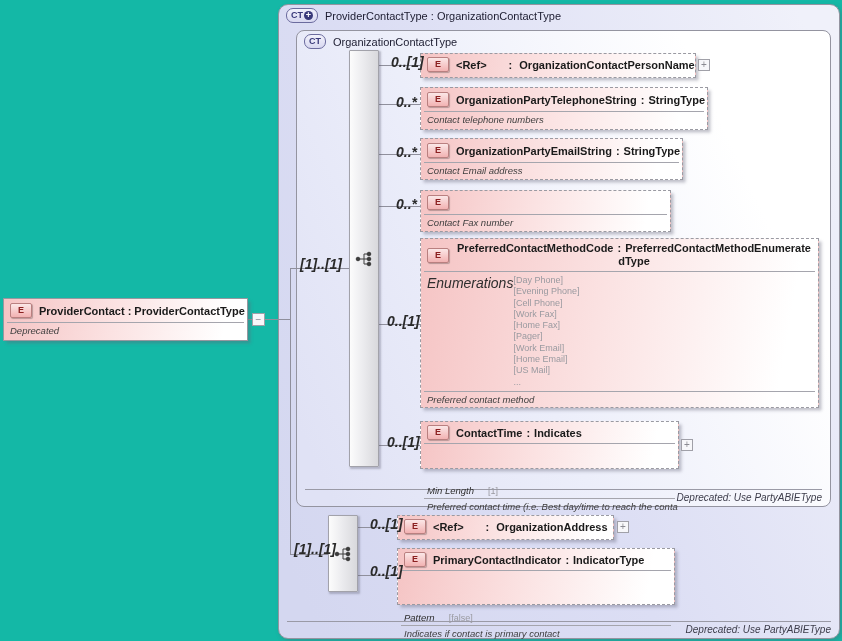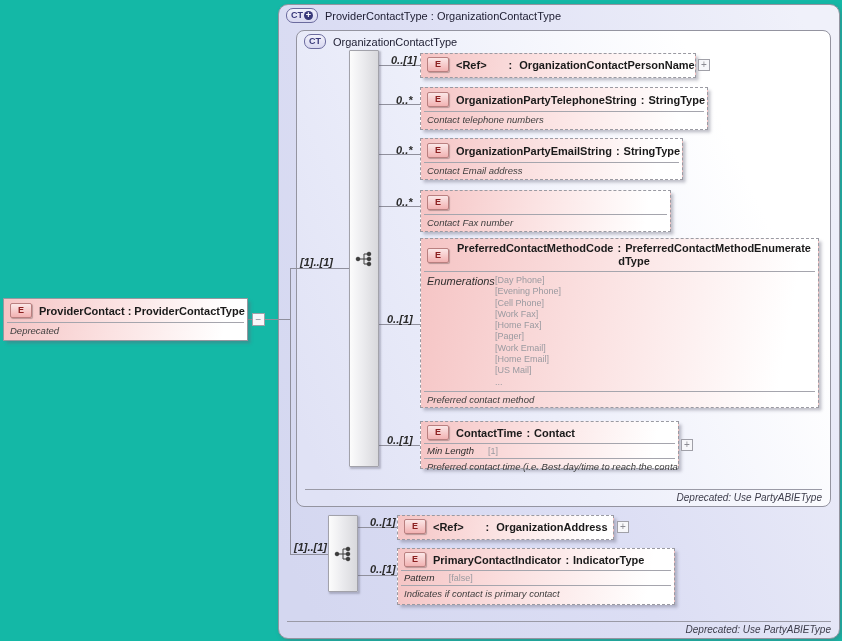--- a/index.html
+++ b/index.html
@@ -36,21 +36,21 @@
   }
   .box-footer {
     position:absolute; left:8px; right:8px; bottom:3px;
     border-top:1px solid #9a9aa6; padding-top:2px;
     font-size:10px; font-style:italic; color:#3c3c4a; white-space:nowrap;text-align:right;
   }
   
   .hline { position:absolute; height:1px; background:#8f8f9c; z-index:1; }
   .vline { position:absolute; width:1px;  background:#8f8f9c; z-index:1; }
   .card-label {
-    position:absolute; z-index:3; font-size:11px; font-style:italic; font-weight:bold;
+    position:absolute; z-index:3; font-size:14px; font-style:italic; font-weight:bold;
     color:#2a2a2a; white-space:nowrap;
   }
   
   .seqbar {
     position:absolute; width:28px; z-index:2;
     border:1px solid #a2a2aa; border-radius:1px;
     background:linear-gradient(to right,#fcfcfc,#ececef 45%,#d8d8dc);
     box-shadow:1.5px 1.5px 2px rgba(90,90,110,.35);
     display:flex; align-items:center; justify-content:center;
   }
@@ -73,24 +73,24 @@
     background:linear-gradient(#fbe7e7,#f2b2b2); color:#8b2020;
     font-size:9px; font-weight:bold; text-align:center; line-height:13px;
     box-shadow:1px 1px 1px rgba(0,0,0,.25);
   }
   .el-sep { border-top:1px solid #a5a5ad; margin:1px 3px 0 3px; }
   .el-ann {
     padding:2px 6px 2px 6px; font-size:9.5px; font-style:italic; color:#3e3e3e;
     white-space:nowrap; overflow:hidden;
   }
   .facet-row { display:flex; align-items:baseline; padding:1px 6px; gap:14px; }
-  .facet-label { font-size:9.5px; font-style:italic; color:#2e2e2e; white-space:nowrap; }
+  .facet-label { font-size:9.5px; font-style:italic; color:#2e2e2e; white-space:nowrap;margin-top:40px; }
   .facet-value { font-size:9px; color:#9a9aa0; white-space:nowrap; }
   .enum-block { display:flex; padding:3px 6px 2px 6px; }
-  .enum-label { flex:0 0 64px; font-size:11px; font-style:italic; color:#2e2e2e; }
+  .enum-label { flex:0 0 64px; font-size:14px; font-style:italic; color:#2e2e2e; }
   .enum-values { font-size:9px; color:#9a9aa0; line-height:11.3px; }
   
   .sq-btn {
     position:absolute; z-index:4; width:12px; height:12px; box-sizing:border-box;
     border:1px solid #a0a0a8; background:#f7f7fa; color:#8a8a92;
     font-size:10px; line-height:10px; text-align:center; cursor:pointer;
   }
 </style>
 </head>
 <body>
@@ -227,21 +227,21 @@
         <div>...</div>
       </span>
     </div>
     <div class="el-sep"></div>
     <div class="el-ann">Preferred contact method</div>
   </div>
 
   <div class="el" style="left:420px;top:421px;width:259px;height:48px;">
     <div class="el-title tight">
       <span class="eicon">E</span>
-      <span class="el-text"><span>ContactTime</span><span class="colon">:</span><span>Contact</span></span>
+      <span class="el-text"><span>ContactTime</span><span class="colon">:</span><span>Indicates</span></span>
     </div>
     <div class="el-sep"></div>
     <div class="facet-row">
       <span class="facet-label">Min Length</span>
       <span class="facet-value">[1]</span>
     </div>
     <div class="el-sep"></div>
     <div class="el-ann">Preferred contact time (i.e. Best day/time to reach the contact.</div>
   </div>
 

